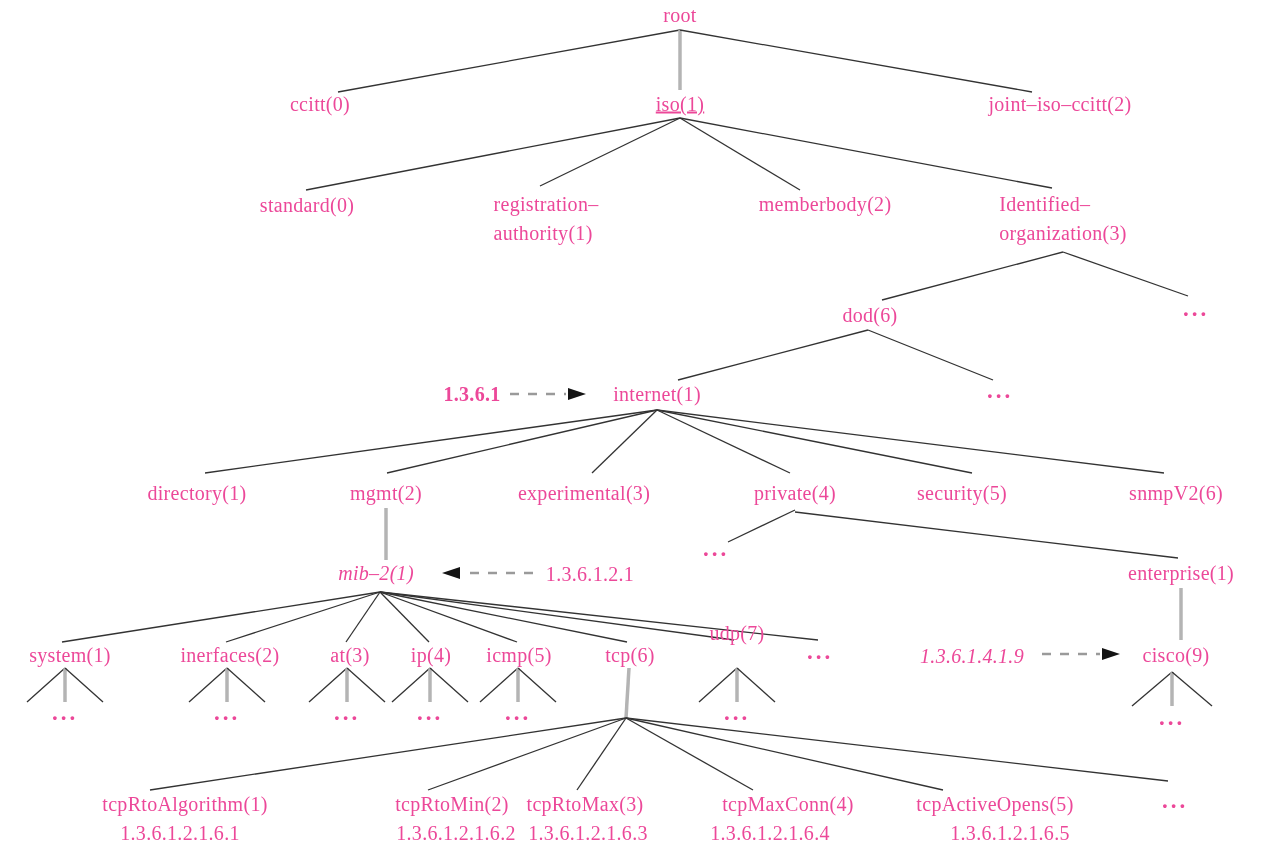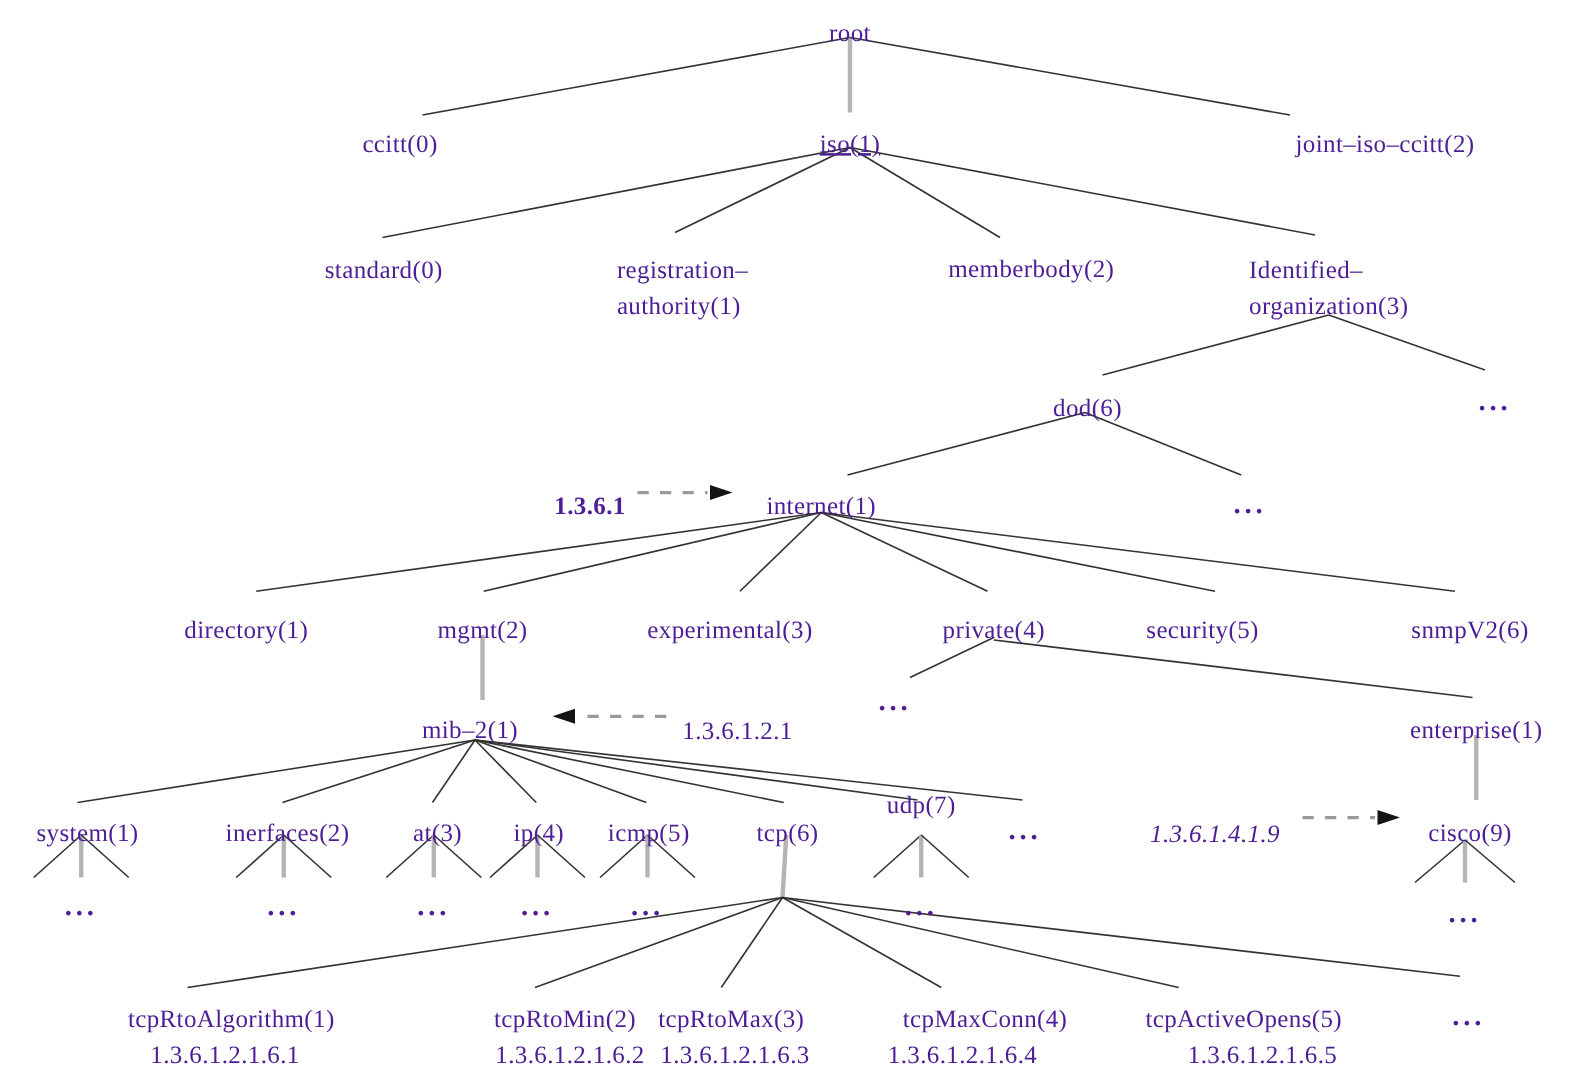--- a/index.html
+++ b/index.html
@@ -8,26 +8,25 @@
     width:1272px; height:863px;
     background:#ffffff;
     overflow:hidden;
     font-family:"Liberation Serif", serif;
   }
   .stage svg { position:absolute; left:0; top:0; }
   .node {
     position:absolute;
     transform:translate(-50%,-50%);
     font-size:20px;
-    color:#4c1d95;
+    color:#ec4899;
     white-space:pre-line;
     text-align:center;
     line-height:1.45;
     letter-spacing:0.3px;
-    margin-top:12px;
   }
   .node.ml { text-align:left; }
   .node.dots {
     font-weight:bold;
     font-size:23px;
     letter-spacing:3px;
   }
   line.d { stroke:#333333; stroke-width:1.3; }
   line.t { stroke:#b4b4b4; stroke-width:3.5; }
   line.dash { stroke:#9a9a9a; stroke-width:2.6; stroke-dasharray:9 9; }
@@ -99,39 +98,39 @@
       <polygon points="586,394 568,388 568,400" class="tip"></polygon>
       <line x1="533" y1="573" x2="462" y2="573" class="dash"></line>
       <polygon points="442,573 460,567 460,579" class="tip"></polygon>
       <line x1="1042" y1="654" x2="1100" y2="654" class="dash"></line>
       <polygon points="1120,654 1102,648 1102,660" class="tip"></polygon>
     </svg>
   <div id="nodes">
       <div class="node" style="left: 680px; top: 15px;">root</div>
       <div class="node" style="left: 320px; top: 104px;">ccitt(0)</div>
       <div class="node" style="left: 680px; top: 104px; text-decoration: underline;">iso(1)</div>
-      <div class="node" style="left: 1108px; top: 104px; text-align: center;">joint–iso–ccitt(2)</div>
+      <div class="node" style="left: 1060px; top: 104px; text-align: center;">joint–iso–ccitt(2)</div>
       <div class="node" style="left: 307px; top: 205px;">standard(0)</div>
       <div class="node ml" style="left: 546px; top: 219px;">registration–
 authority(1)</div>
       <div class="node" style="left: 825px; top: 204px;">memberbody(2)</div>
       <div class="node ml" style="left: 1063px; top: 219px;">Identified–
 organization(3)</div>
       <div class="node" style="left: 870px; top: 315px;">dod(6)</div>
       <div class="node dots" style="left: 1196px; top: 309px;">...</div>
       <div class="node" style="left: 472px; top: 394px; font-weight: bold;">1.3.6.1</div>
       <div class="node" style="left: 657px; top: 394px;">internet(1)</div>
       <div class="node dots" style="left: 1000px; top: 391px;">...</div>
       <div class="node" style="left: 197px; top: 493px;">directory(1)</div>
       <div class="node" style="left: 386px; top: 493px;">mgmt(2)</div>
       <div class="node" style="left: 584px; top: 493px;">experimental(3)</div>
       <div class="node" style="left: 795px; top: 493px;">private(4)</div>
       <div class="node" style="left: 962px; top: 493px;">security(5)</div>
       <div class="node" style="left: 1176px; top: 493px;">snmpV2(6)</div>
-      <div class="node" style="left: 376px; top: 573px;">mib–2(1)</div>
+      <div class="node" style="left: 376px; top: 573px; font-style: italic;">mib–2(1)</div>
       <div class="node" style="left: 590px; top: 574px;">1.3.6.1.2.1</div>
       <div class="node dots" style="left: 716px; top: 549px;">...</div>
       <div class="node" style="left: 1181px; top: 573px; text-align: right;">enterprise(1)</div>
       <div class="node" style="left: 70px; top: 655px;">system(1)</div>
       <div class="node" style="left: 230px; top: 655px;">inerfaces(2)</div>
       <div class="node" style="left: 350px; top: 655px;">at(3)</div>
       <div class="node" style="left: 431px; top: 655px;">ip(4)</div>
       <div class="node" style="left: 519px; top: 655px;">icmp(5)</div>
       <div class="node" style="left: 630px; top: 655px;">tcp(6)</div>
       <div class="node" style="left: 737px; top: 633px;">udp(7)</div>

